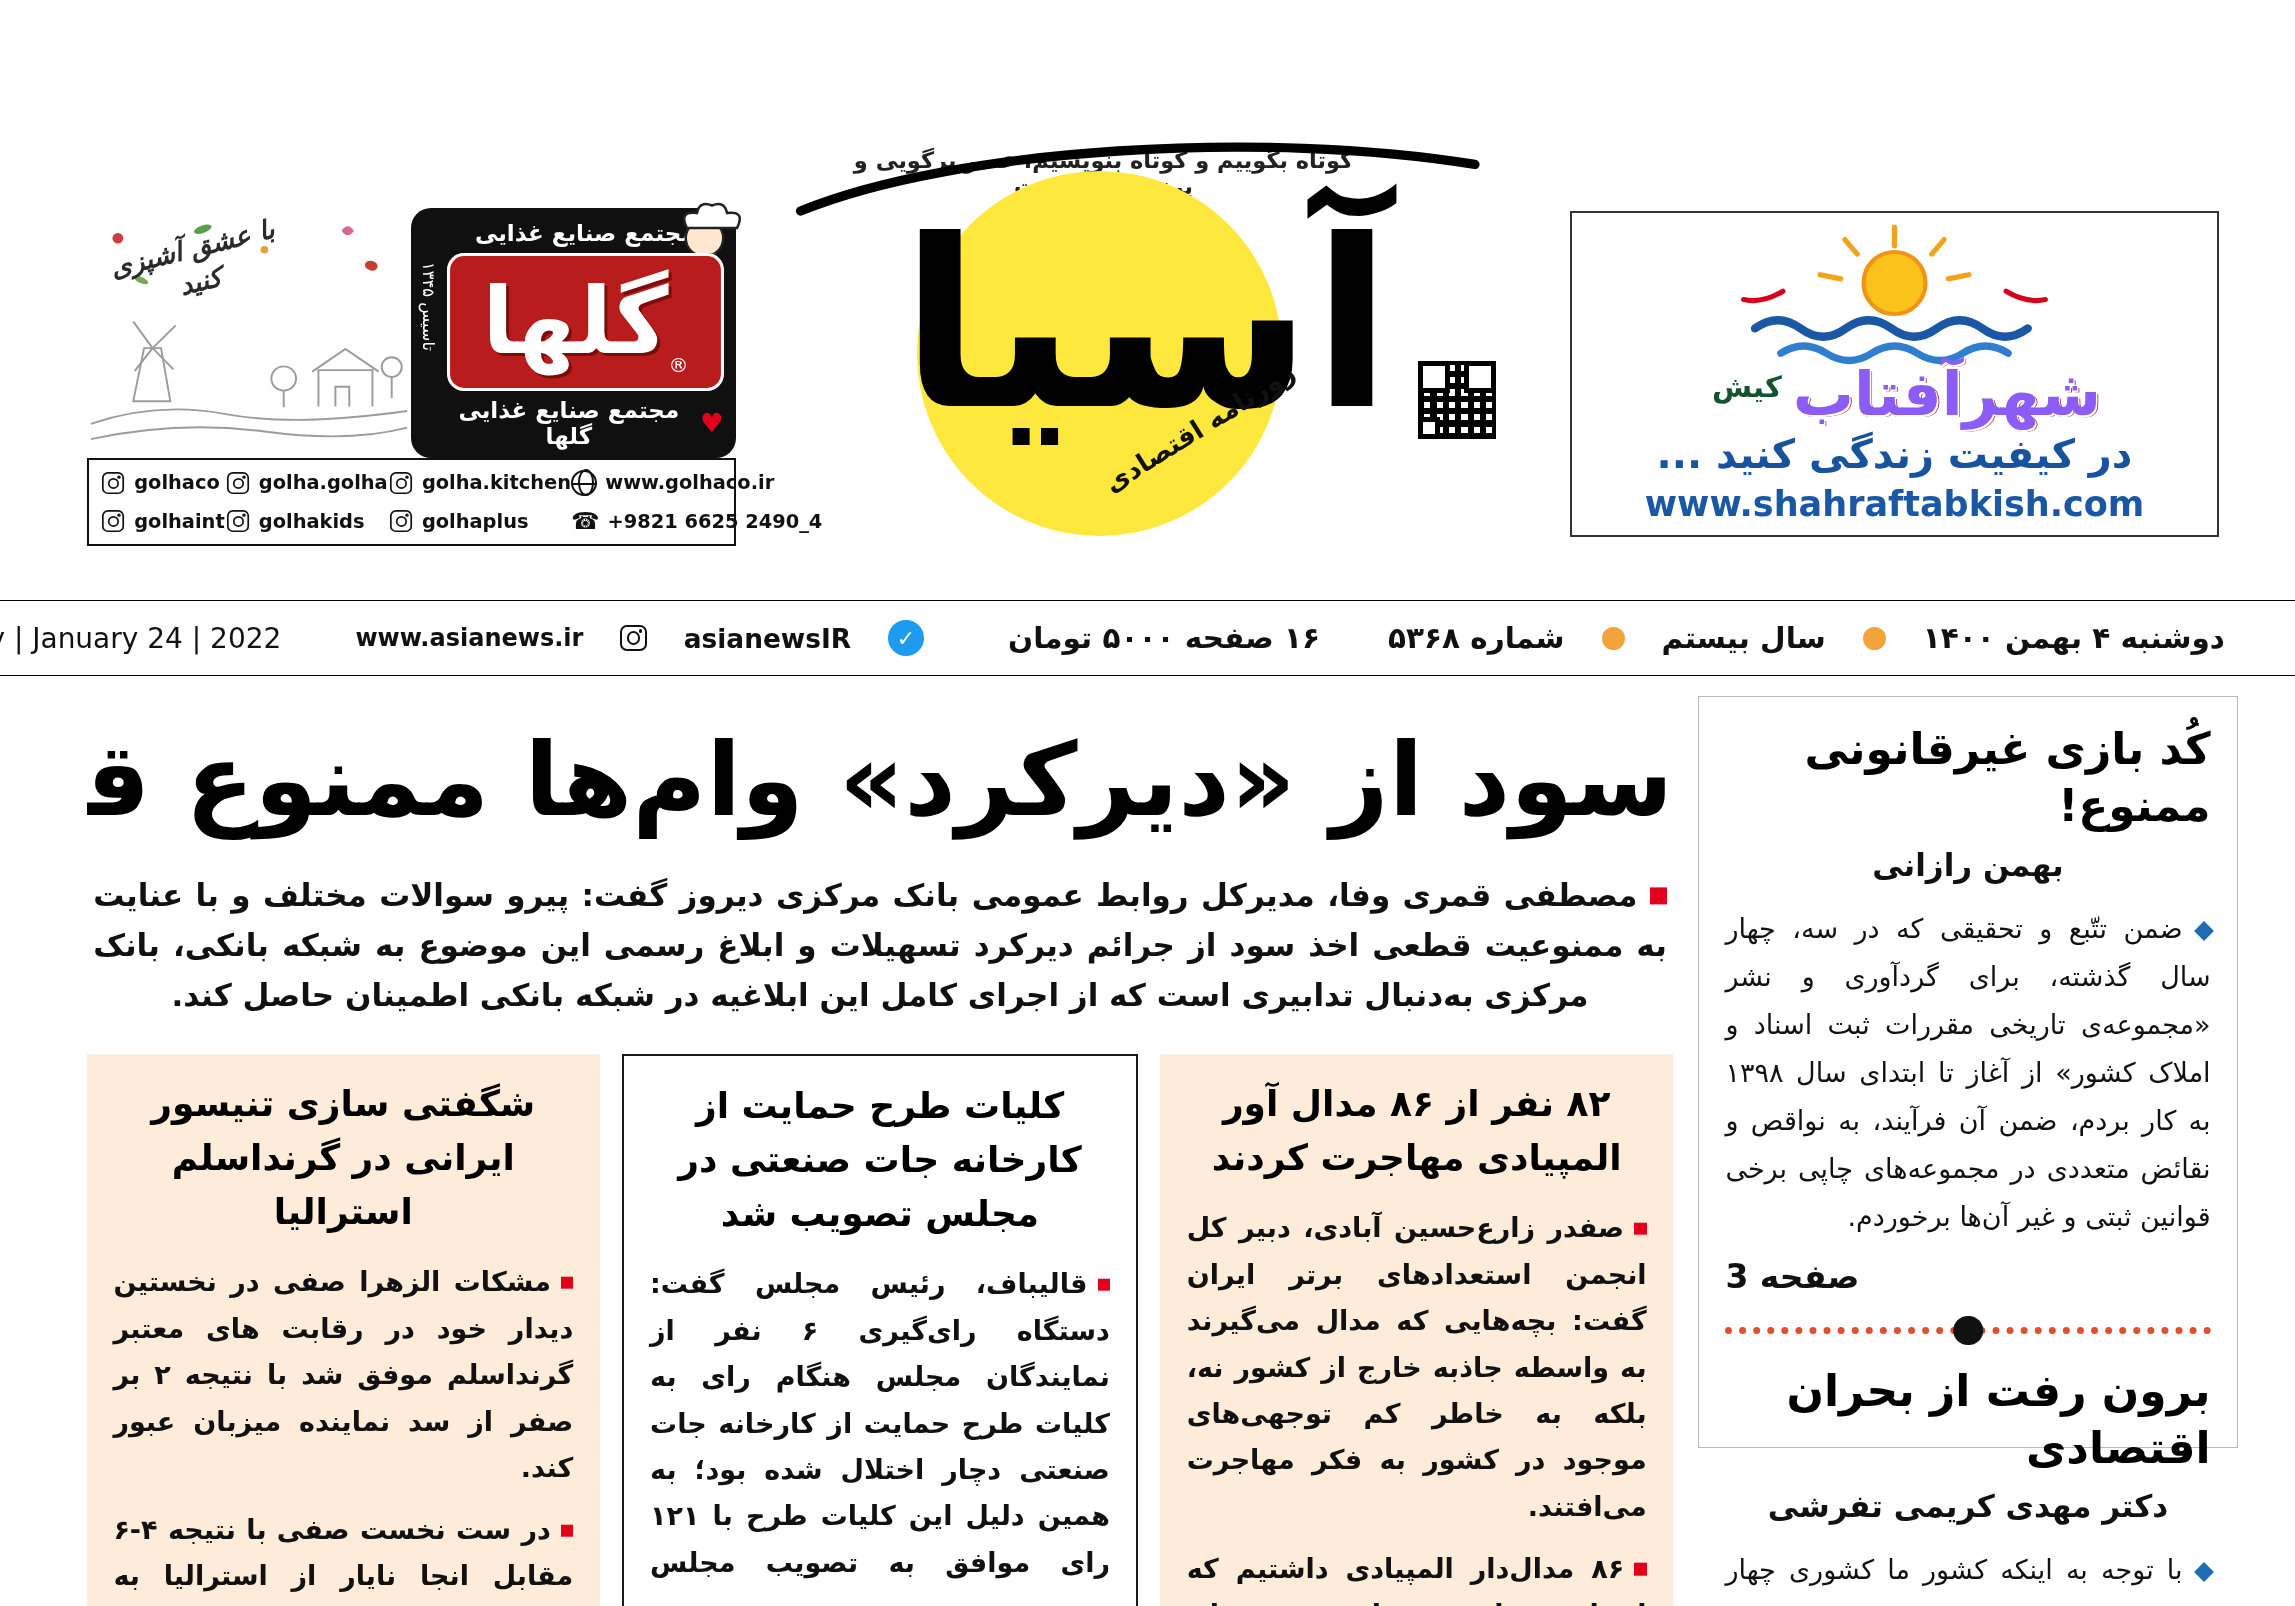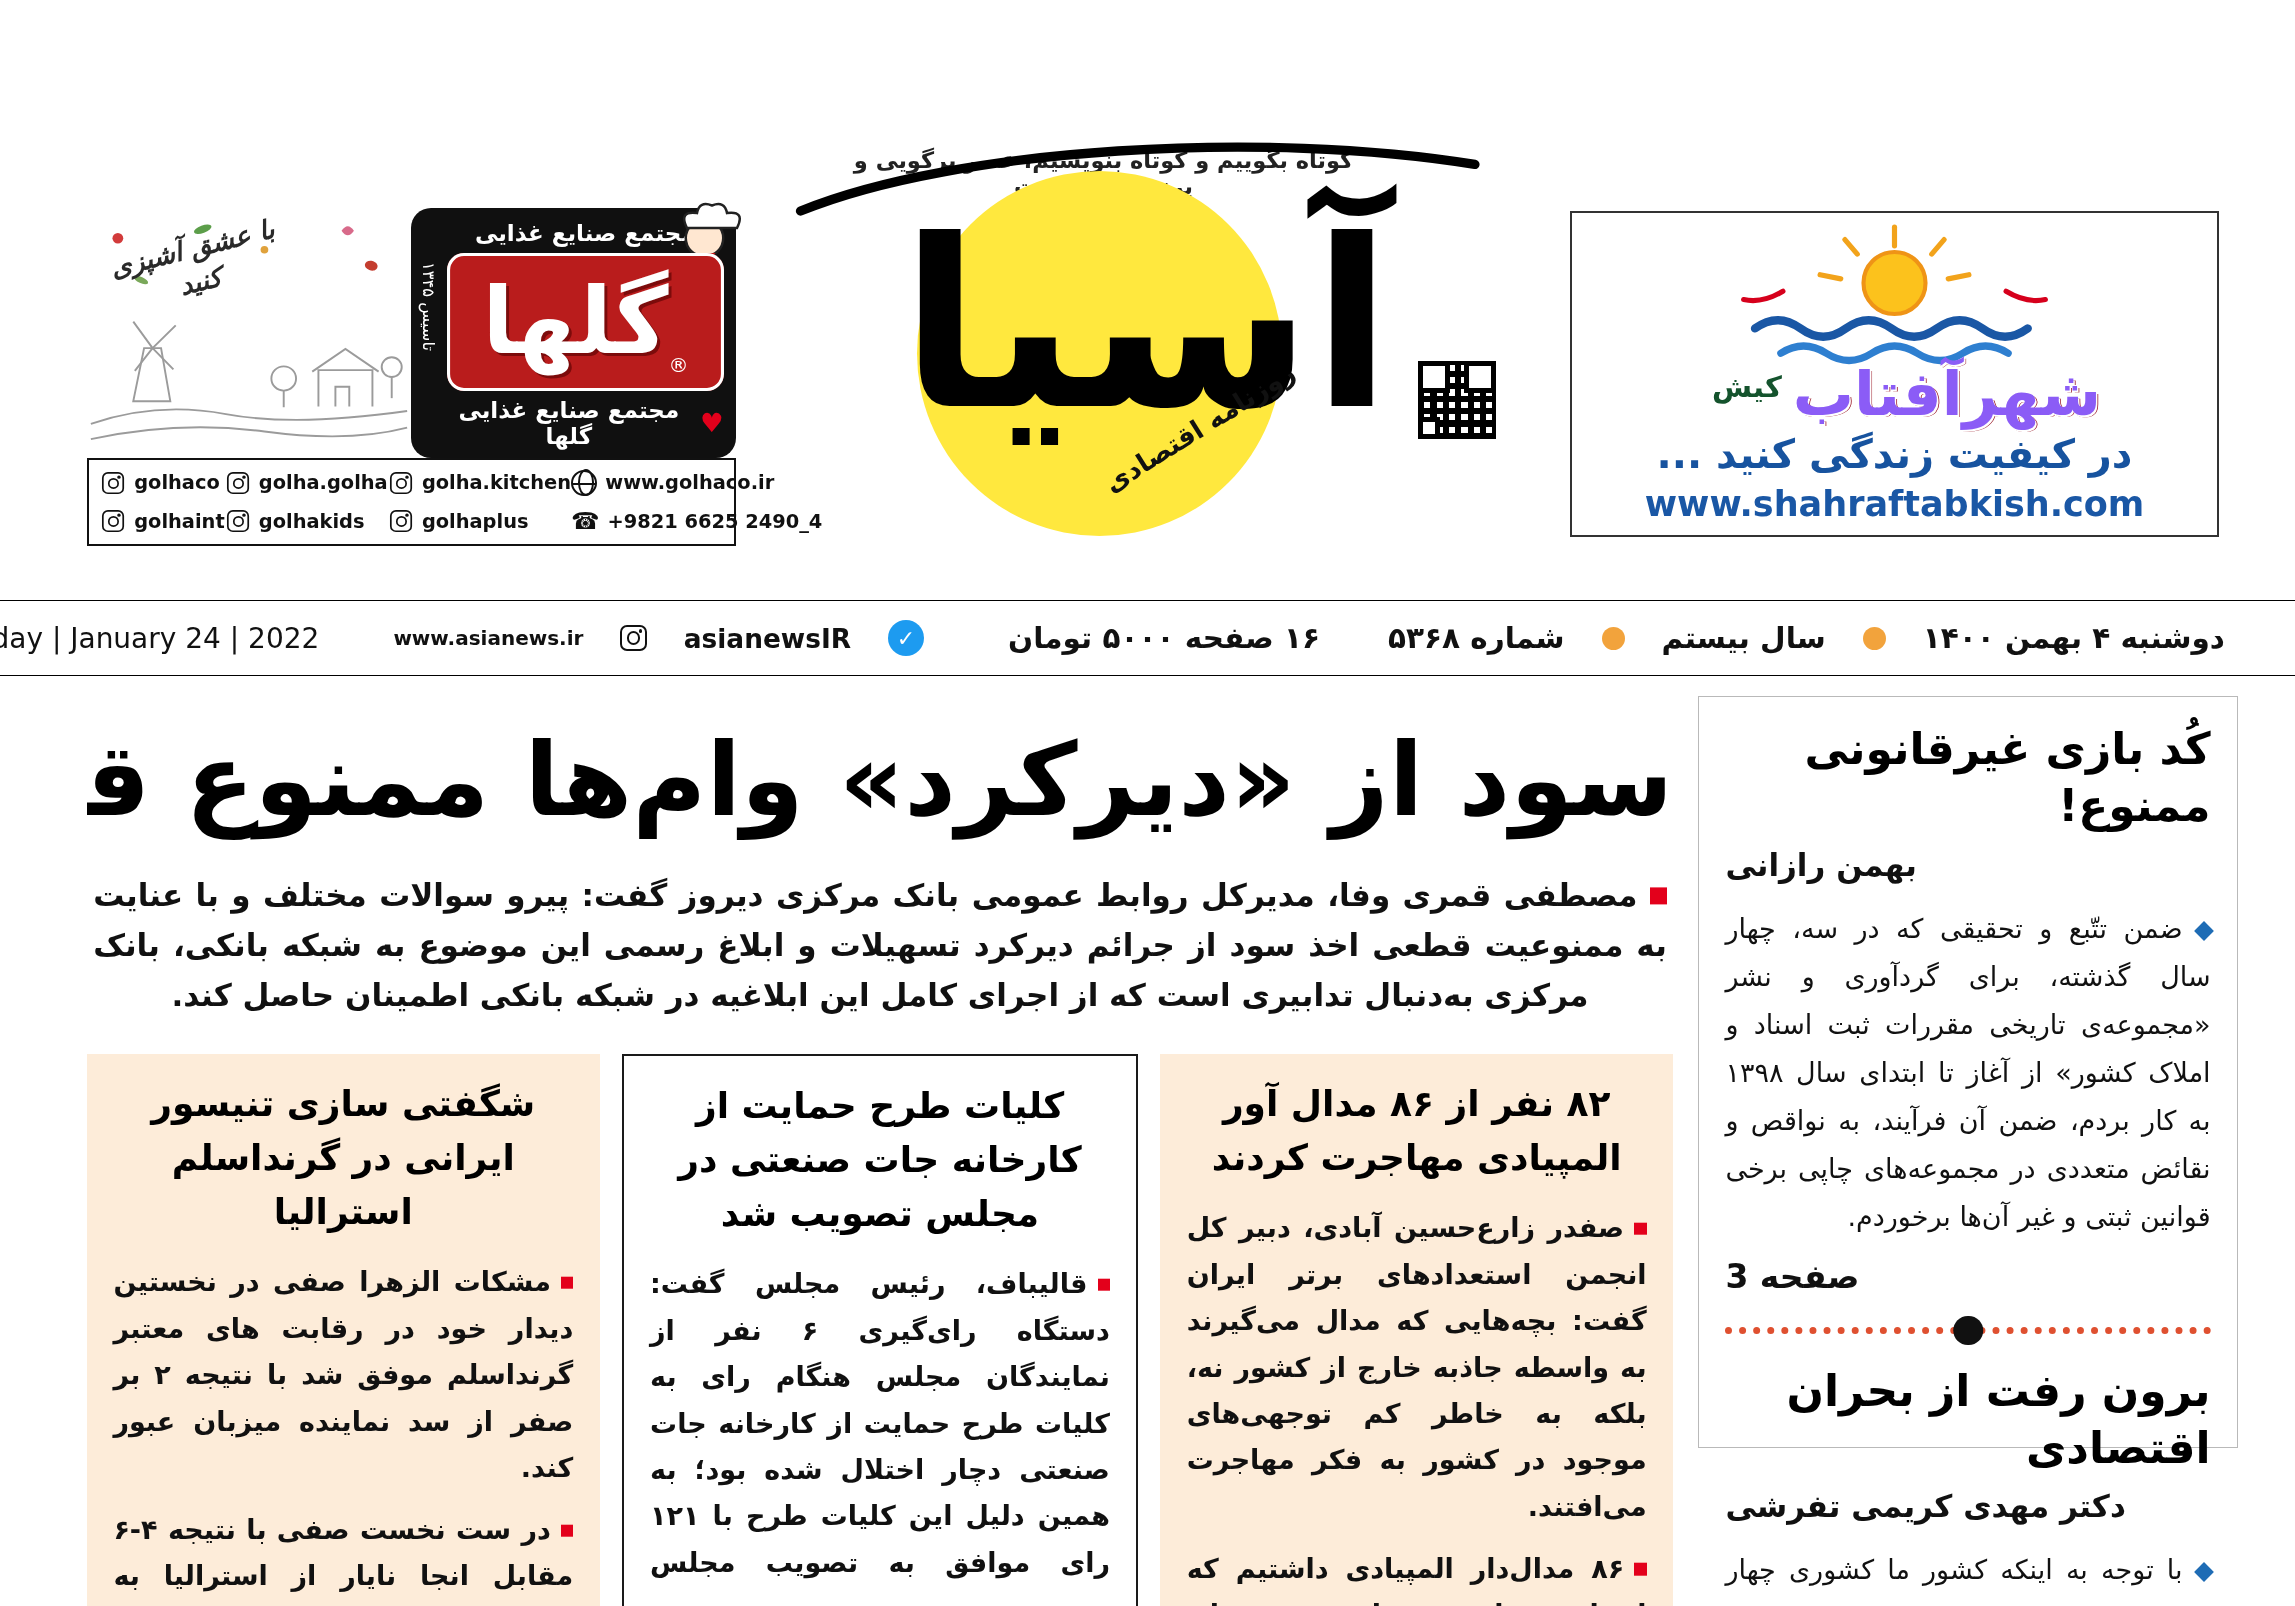--- a/index.html
+++ b/index.html
@@ -60,21 +60,21 @@
   .shahr-slogan { font-size:40px; font-weight:bold; color:#17539f; margin-top:4.7px; }
   .shahr-site { font-size:35px; font-weight:bold; color:#1a57a5; margin-top:7.8px; }
 
   
   .date-bar { position:absolute; left:0; right:0; top:600px; height:76px; border-top:1.6px solid #000; border-bottom:1.6px solid #000; display:flex; align-items:center; direction:rtl; padding:0 70px; gap:37px; }
   .db-fa { font-size:29.5px; font-weight:bold; white-space:nowrap; }
   .odot { width:23px; height:23px; border-radius:50%; background:#f2a33c; flex:none; }
   .verified { width:36px; height:36px; border-radius:50%; background:#1d9bf0; color:#fff; display:inline-flex; align-items:center; justify-content:center; flex:none; }
   .verified::after { content:"✓"; font-size:22px; font-weight:bold; }
   .db-handle { font-size:26.4px; font-weight:bold; white-space:nowrap; }
-  .db-site { font-size:20px; font-weight:bold; white-space:nowrap; }
+  .db-site { font-size:24px; font-weight:bold; white-space:nowrap; }
   .spacer { flex:1; }
   .db-en { font-size:28px; white-space:nowrap; color:#111; }
 
   
   .main-col { position:absolute; left:87px; top:700px; width:1586px; }
   .headline { margin-top:17px; font-size:101px; font-weight:bold; text-align:center; white-space:nowrap; overflow:hidden; letter-spacing:-1.6px; line-height:1.25; color:#000; }
   .lead { margin-top:26.4px; font-size:31px; font-weight:bold; line-height:1.62; text-align:justify; text-align-last:center; color:#111; padding:0 6.2px; }
   .sq { display:inline-block; background:#e3001b; flex:none; }
   .sq.lead-sq { width:17px; height:17px; margin-left:12.4px; transform:translateY(-1.6px); }
   .sq.item-sq { width:12.4px; height:12.4px; margin-left:10px; transform:translateY(-2.3px); }
@@ -82,21 +82,21 @@
   .boxes { margin-top:34px; display:flex; direction:rtl; gap:22px; align-items:stretch; }
   .news-box { flex:1; min-height:490px; padding:23px 26.4px; }
   .news-box.peach { background:#fdecd9; }
   .news-box.outlined { background:#fff; border:2.3px solid #1a1a1a; }
   .box-title { font-size:36px; font-weight:bold; text-align:center; line-height:1.5; margin-bottom:20px; color:#000; }
   .bullet { font-size:27px; font-weight:bold; line-height:1.72; text-align:justify; margin-bottom:15.5px; color:#111; }
 
   
   .sidebar { position:absolute; left:1698px; top:696px; width:540px; height:752px; border:1.6px solid #b9b9b9; padding:23px 26.4px; background:#fff; }
   .sb-title { font-size:44px; font-weight:bold; text-align:right; line-height:1.3; color:#000; }
-  .sb-author { font-size:31px; font-weight:bold; text-align:left; margin-top:12.4px; }
+  .sb-author { font-size:31px; font-weight:bold; text-align:center; margin-top:12.4px; }
   .sb-body { margin-top:22px; font-size:27px; line-height:1.78; text-align:justify; color:#111; }
   .diamond { display:inline-block; width:14px; height:14px; background:#1e6cb5; transform:rotate(45deg); margin-left:14px; }
   .sb-page { margin-top:15.5px; font-size:33px; font-weight:bold; text-align:left; }
   .sb-divider { position:relative; margin:31px 0 28px; border-top:7px dotted #df5030; }
   .bigdot { position:absolute; left:50%; top:-18px; width:29.5px; height:29.5px; border-radius:50%; background:#111; transform:translateX(-50%); }
 </style>
 </head>
 <body>
 
 <div class="page">

